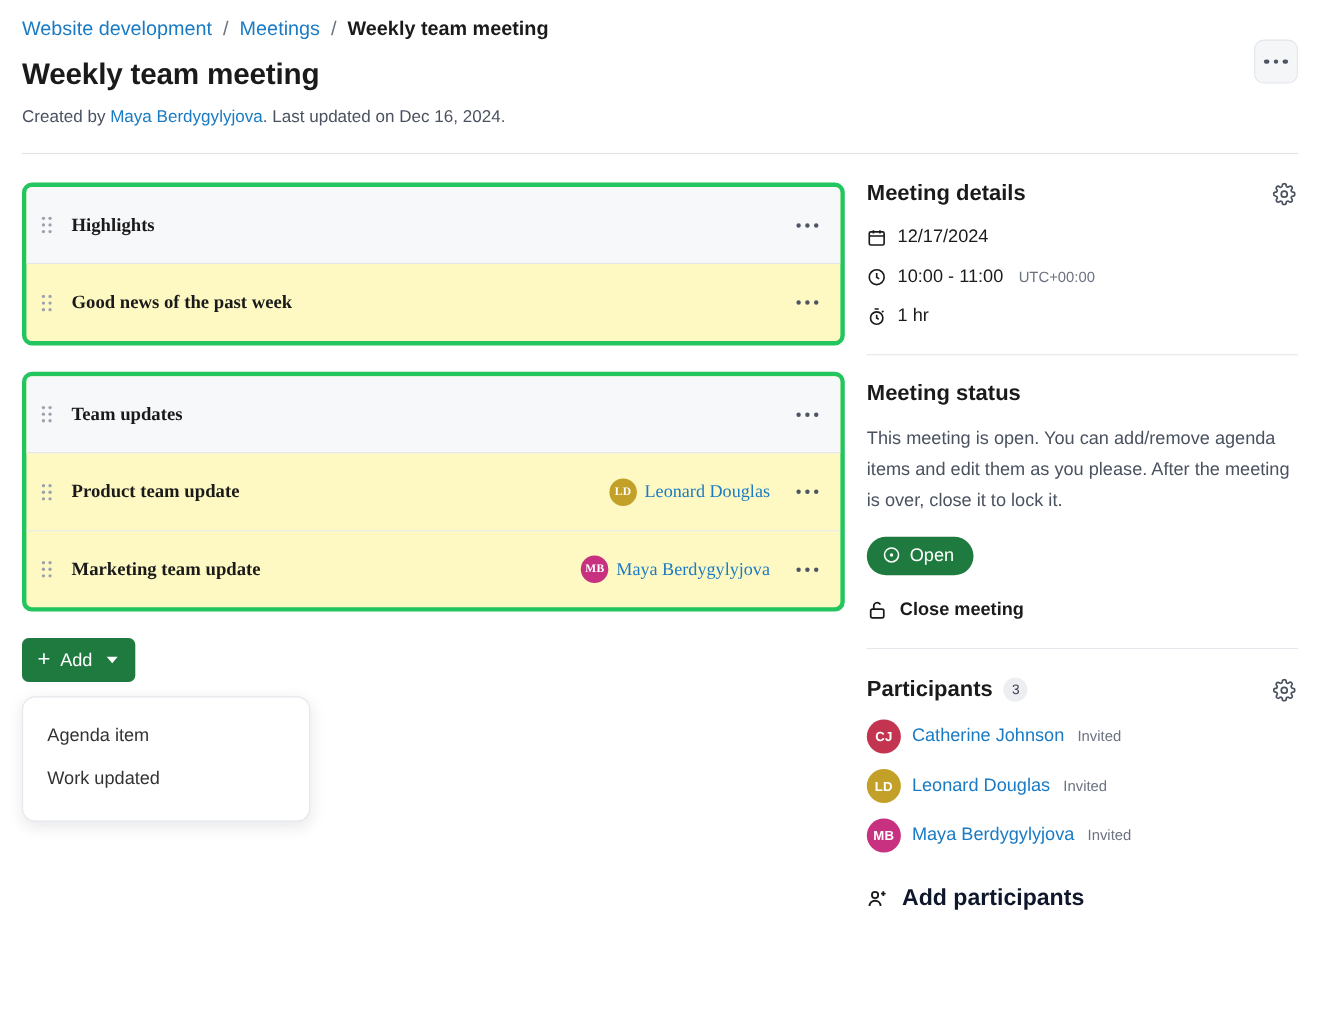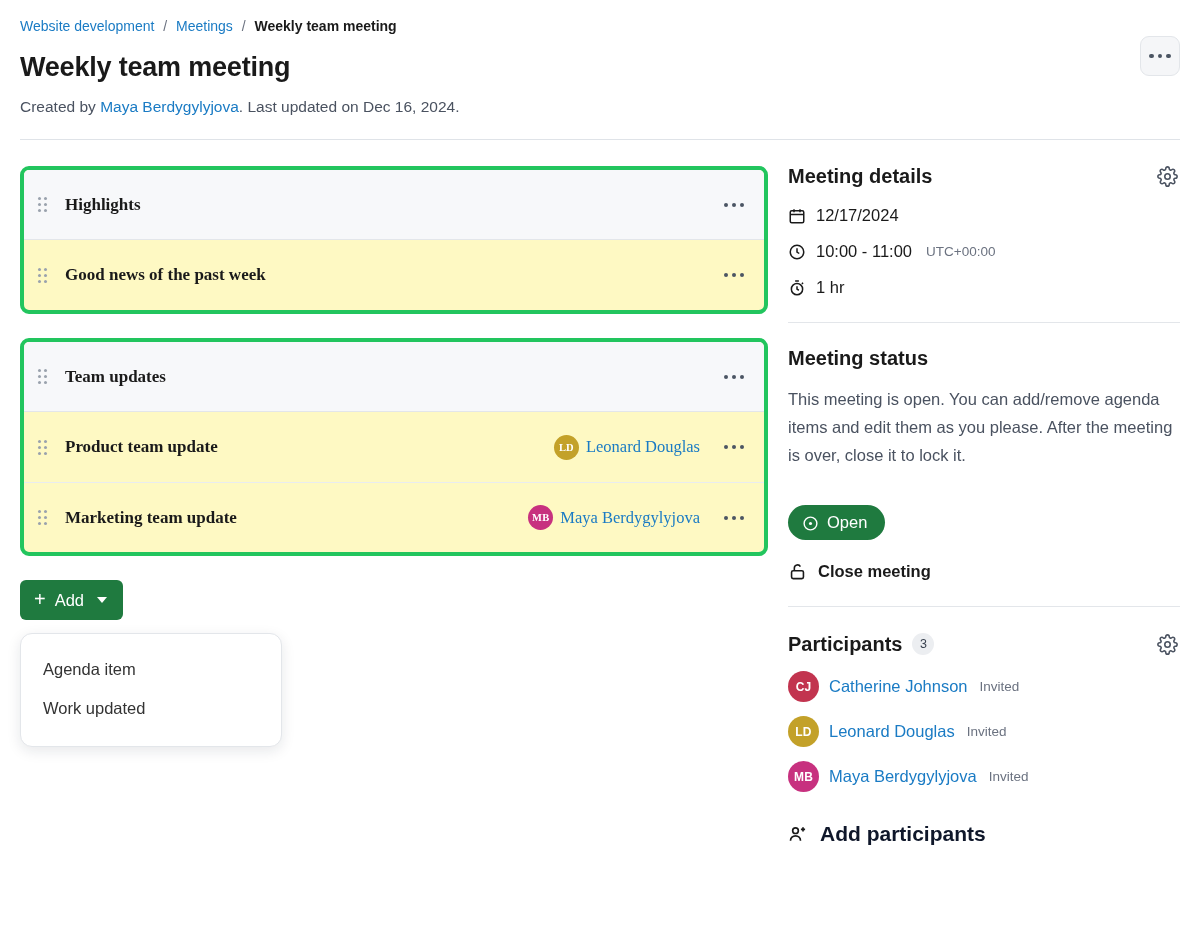--- a/index.html
+++ b/index.html
@@ -20,21 +20,21 @@
     color: #1a67a3;
     text-decoration: none;
   }
 
   
   .page-header {
     padding: 16px 20px 0 20px;
     position: relative;
   }
   .breadcrumb {
-    font-size: 14px;
+    font-size: 18px;
     line-height: 20px;
     color: #333;
     white-space: nowrap;
   }
   .breadcrumb .crumb-link { color: #1a7bc4; }
   .breadcrumb .sep {
     color: #6b7280;
     margin: 0 5px;
   }
   .breadcrumb .crumb-current {
@@ -298,28 +298,28 @@
   }
   .side-block { padding-top: 24px; }
   .status-text {
     font-size: 16.5px;
     line-height: 28px;
     color: #4a5260;
     margin-top: 15px;
   }
   .status-pill {
     display: inline-flex;
-    align-items: flex-end;
+    align-items: flex-start;
     gap: 8px;
     background: #1f7a3f;
     color: #ffffff;
     border-radius: 20px;
     padding: 8px 18px 8px 14px;
     font-size: 16.5px;
-    margin-top: 36px;
+    margin-top: 19px;
     cursor: pointer;
   }
   .close-meeting {
     display: flex;
     align-items: center;
     gap: 11px;
     margin-top: 22px;
     font-size: 16.5px;
     font-weight: bold;
     color: #1a1a1a;

